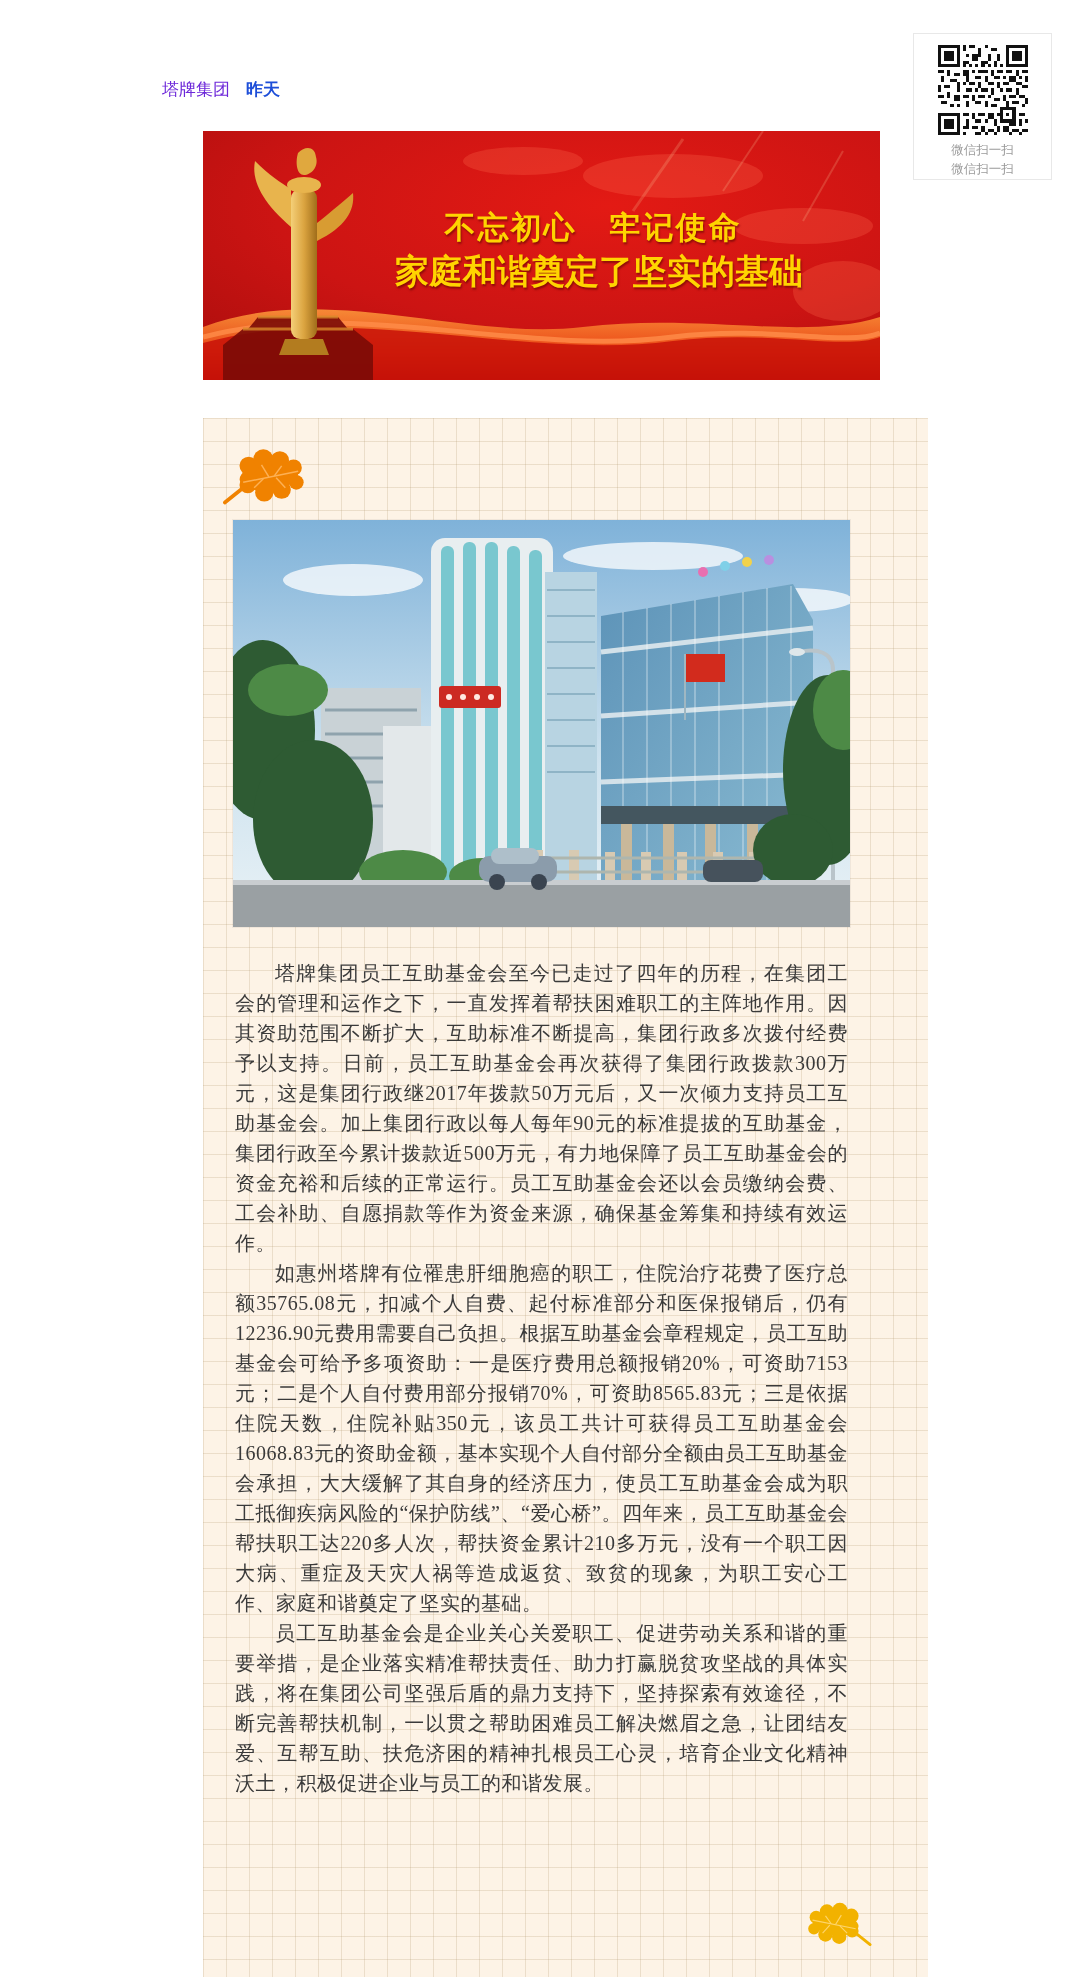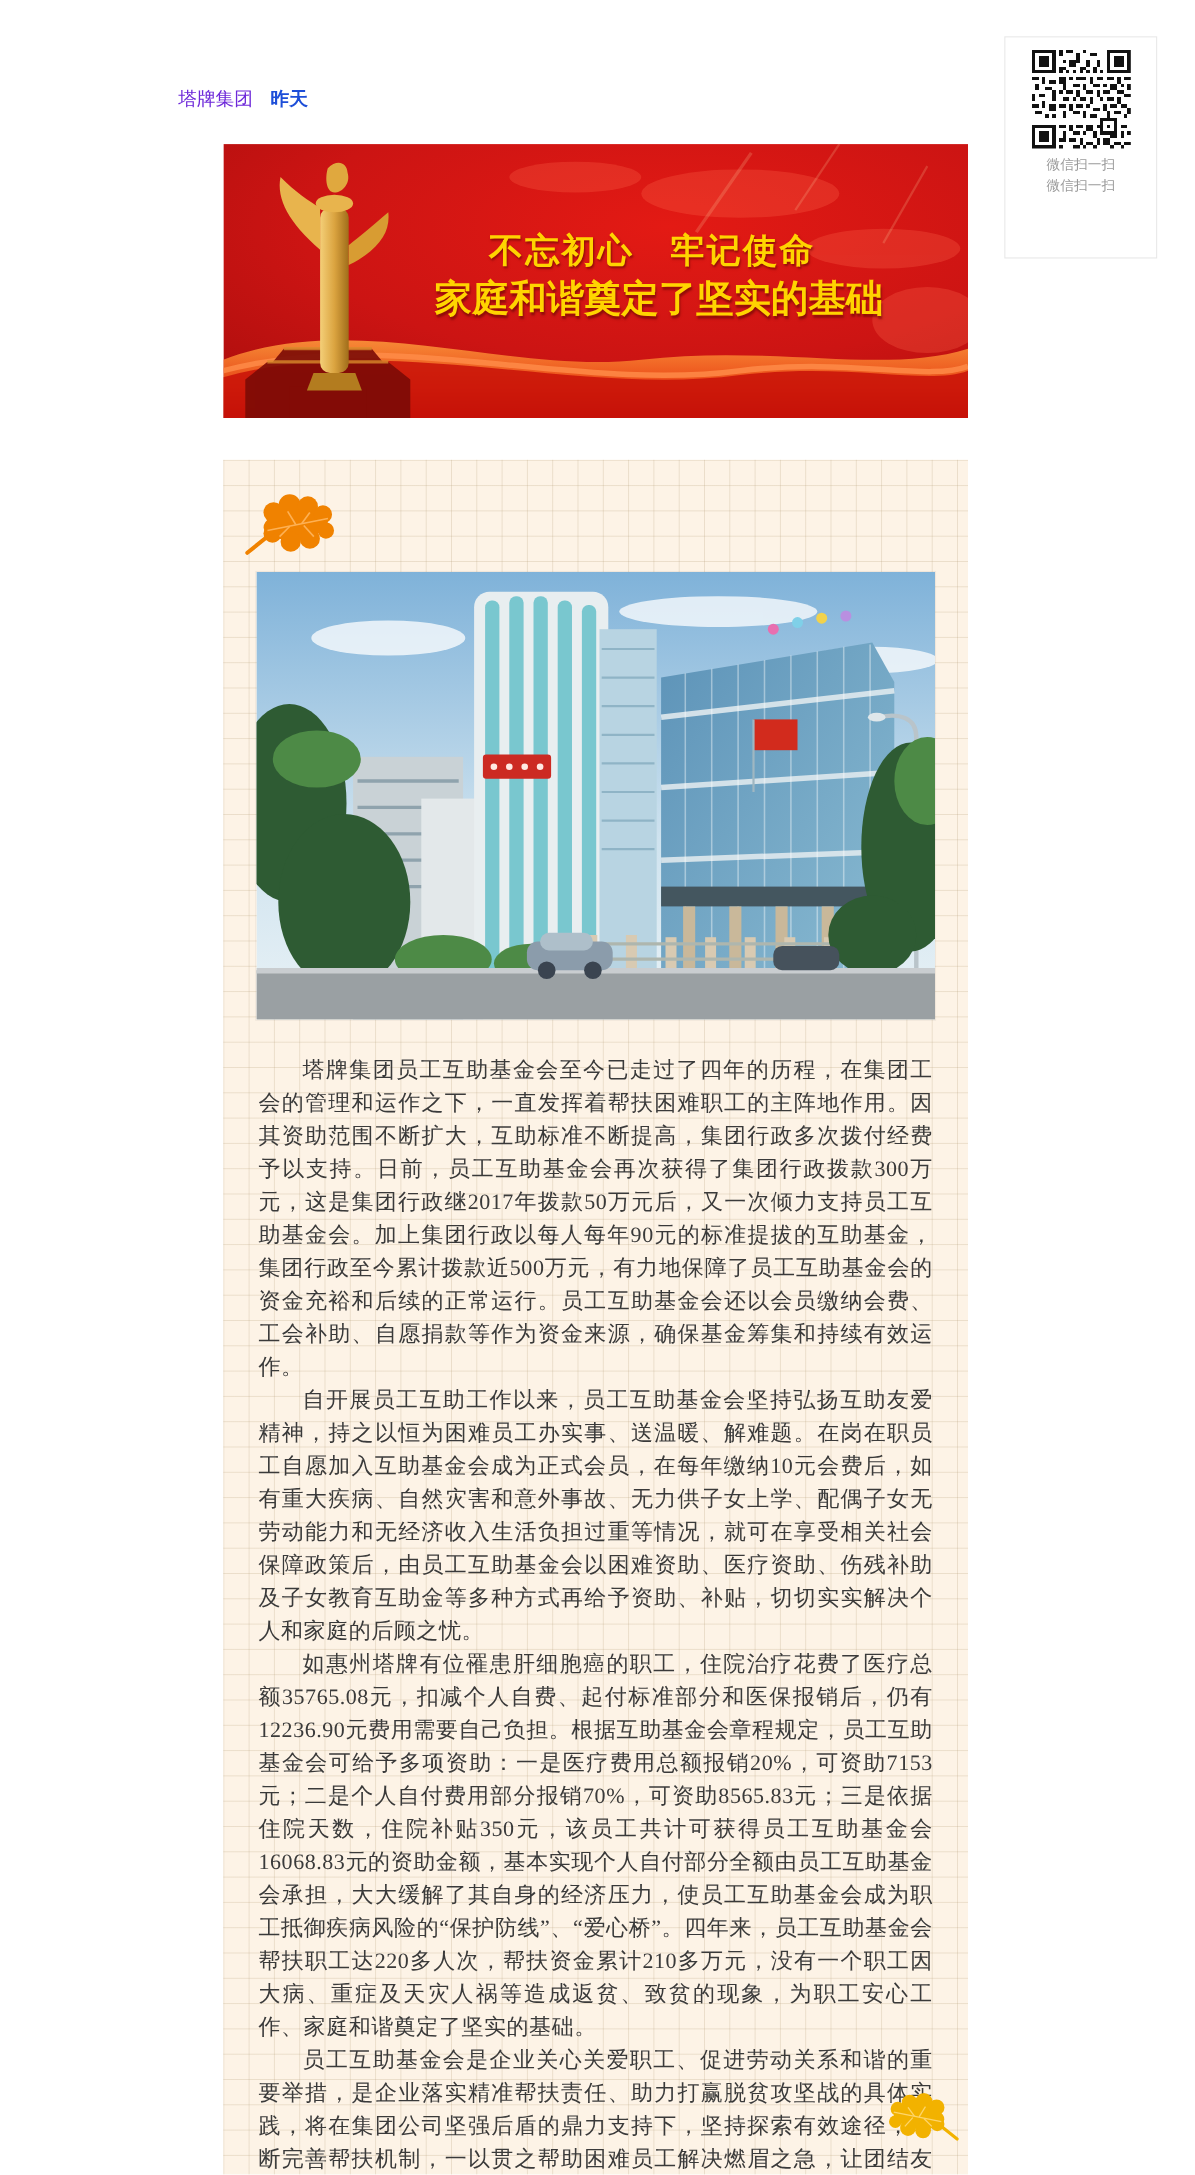--- a/index.html
+++ b/index.html
@@ -8,41 +8,41 @@
 
   
   .title{position:absolute;left:161px;top:26px;width:720px;margin:0;
          font-size:29px;font-weight:400;color:#3c3c3c;letter-spacing:.5px;
          font-family:"Liberation Sans",sans-serif;}
   .byline{position:absolute;left:162px;top:78px;font-size:17px;}
   .account{color:#6d28d9;margin-right:16px;cursor:pointer;}
   .time{color:#1d4ed8;font-weight:bold;}
 
   
-  .qr-card{position:absolute;left:913px;top:33px;width:139px;height:202px;
+  .qr-card{position:absolute;left:913px;top:33px;width:139px;height:147px;
            background:#fff;border:1px solid #e8e8e8;box-sizing:border-box;text-align:center;}
   .qr-card svg{display:block;margin:11px auto 6px auto;}
   .qr-cap{font-size:12.5px;line-height:19px;color:#9b9b9b;}
 
   
   .banner{position:absolute;left:203px;top:131px;width:677px;height:249px;overflow:hidden;cursor:pointer;padding-left:25px;}
   .banner > svg{position:absolute;left:0;top:0;}
   .banner-text{position:absolute;left:130px;top:0;width:520px;text-align:center;
                color:#ffd400;font-weight:700;font-family:"Liberation Sans",sans-serif;
                text-shadow:1px 2px 2px rgba(96,6,2,.6);}
   .bt1{position:absolute;top:76px;left:0;width:100%;font-size:31px;letter-spacing:2px;white-space:nowrap;}
   .bt2{position:absolute;top:118px;left:-20px;width:110%;font-size:34px;letter-spacing:0;white-space:nowrap;}
 
   
   .paper{position:absolute;left:203px;top:418px;width:677px;height:1559px;
          background-color:#fdf3e6;
          background-image:
            linear-gradient(to right, rgba(182,160,122,.26) 1px, transparent 1px),
            linear-gradient(to bottom, rgba(182,160,122,.26) 1px, transparent 1px);
-         background-size:23px 23px;}
+         background-size:23px 23px;padding-left:48px;}
   .leaf{position:absolute;}
   .leaf-top{left:18px;top:24px;}
   .leaf-bottom{left:598px;top:1476px;}
 
   .photo{position:absolute;left:30px;top:102px;width:617px;height:407px;overflow:hidden;cursor:pointer;
          box-shadow:0 0 0 1px rgba(0,0,0,.05);}
 
   .body-text{position:absolute;left:32px;top:540px;width:613px;
              font-family:"Liberation Serif",serif;
              font-size:20px;line-height:30px;color:#3a3a3a;letter-spacing:.5px;
@@ -289,21 +289,20 @@
           <rect x="258" y="328" width="48" height="16" rx="8" fill="#aebfca"></rect>
           <circle cx="264" cy="362" r="8" fill="#3a4450"></circle>
             <circle cx="306" cy="362" r="8" fill="#3a4450"></circle>
           <rect x="470" y="340" width="60" height="22" rx="8" fill="#46525c"></rect>
         </g>
       </svg>
     </div>
 
     <div class="body-text">
       <p>塔牌集团员工互助基金会至今已走过了四年的历程，在集团工会的管理和运作之下，一直发挥着帮扶困难职工的主阵地作用。因其资助范围不断扩大，互助标准不断提高，集团行政多次拨付经费予以支持。日前，员工互助基金会再次获得了集团行政拨款300万元，这是集团行政继2017年拨款50万元后，又一次倾力支持员工互助基金会。加上集团行政以每人每年90元的标准提拔的互助基金，集团行政至今累计拨款近500万元，有力地保障了员工互助基金会的资金充裕和后续的正常运行。员工互助基金会还以会员缴纳会费、工会补助、自愿捐款等作为资金来源，确保基金筹集和持续有效运作。</p>
-      <p>自开展员工互助工作以来，员工互助基金会坚持弘扬互助友爱精神，持之以恒为困难员工办实事、送温暖、解难题。在岗在职员工自愿加入互助基金会成为正式会员，在每年缴纳10元会费后，如有重大疾病、自然灾害和意外事故、无力供子女上学、配偶子女无劳动能力和无经济收入生活负担过重等情况，就可在享受相关社会保障政策后，由员工互助基金会以困难资助、医疗资助、伤残补助及子女教育互助金等多种方式再给予资助、补贴，切切实实解决个人和家庭的后顾之忧。</p>
       <p>如惠州塔牌有位罹患肝细胞癌的职工，住院治疗花费了医疗总额35765.08元，扣减个人自费、起付标准部分和医保报销后，仍有12236.90元费用需要自己负担。根据互助基金会章程规定，员工互助基金会可给予多项资助：一是医疗费用总额报销20%，可资助7153元；二是个人自付费用部分报销70%，可资助8565.83元；三是依据住院天数，住院补贴350元，该员工共计可获得员工互助基金会16068.83元的资助金额，基本实现个人自付部分全额由员工互助基金会承担，大大缓解了其自身的经济压力，使员工互助基金会成为职工抵御疾病风险的“保护防线”、“爱心桥”。四年来，员工互助基金会帮扶职工达220多人次，帮扶资金累计210多万元，没有一个职工因大病、重症及天灾人祸等造成返贫、致贫的现象，为职工安心工作、家庭和谐奠定了坚实的基础。</p>
       <p>员工互助基金会是企业关心关爱职工、促进劳动关系和谐的重要举措，是企业落实精准帮扶责任、助力打赢脱贫攻坚战的具体实践，将在集团公司坚强后盾的鼎力支持下，坚持探索有效途径，不断完善帮扶机制，一以贯之帮助困难员工解决燃眉之急，让团结友爱、互帮互助、扶危济困的精神扎根员工心灵，培育企业文化精神沃土，积极促进企业与员工的和谐发展。</p>
     </div>
 
     <svg class="leaf leaf-bottom" width="72" height="58" viewBox="0 0 100 72">
       <g transform="translate(100,0) scale(-1,1)">
         <g fill="#f2b200">
           <ellipse cx="52" cy="38" rx="32" ry="15" transform="rotate(-6 52 38)"></ellipse>
           <circle cx="30" cy="26" r="10"></circle>
             <circle cx="46" cy="19" r="11"></circle>

